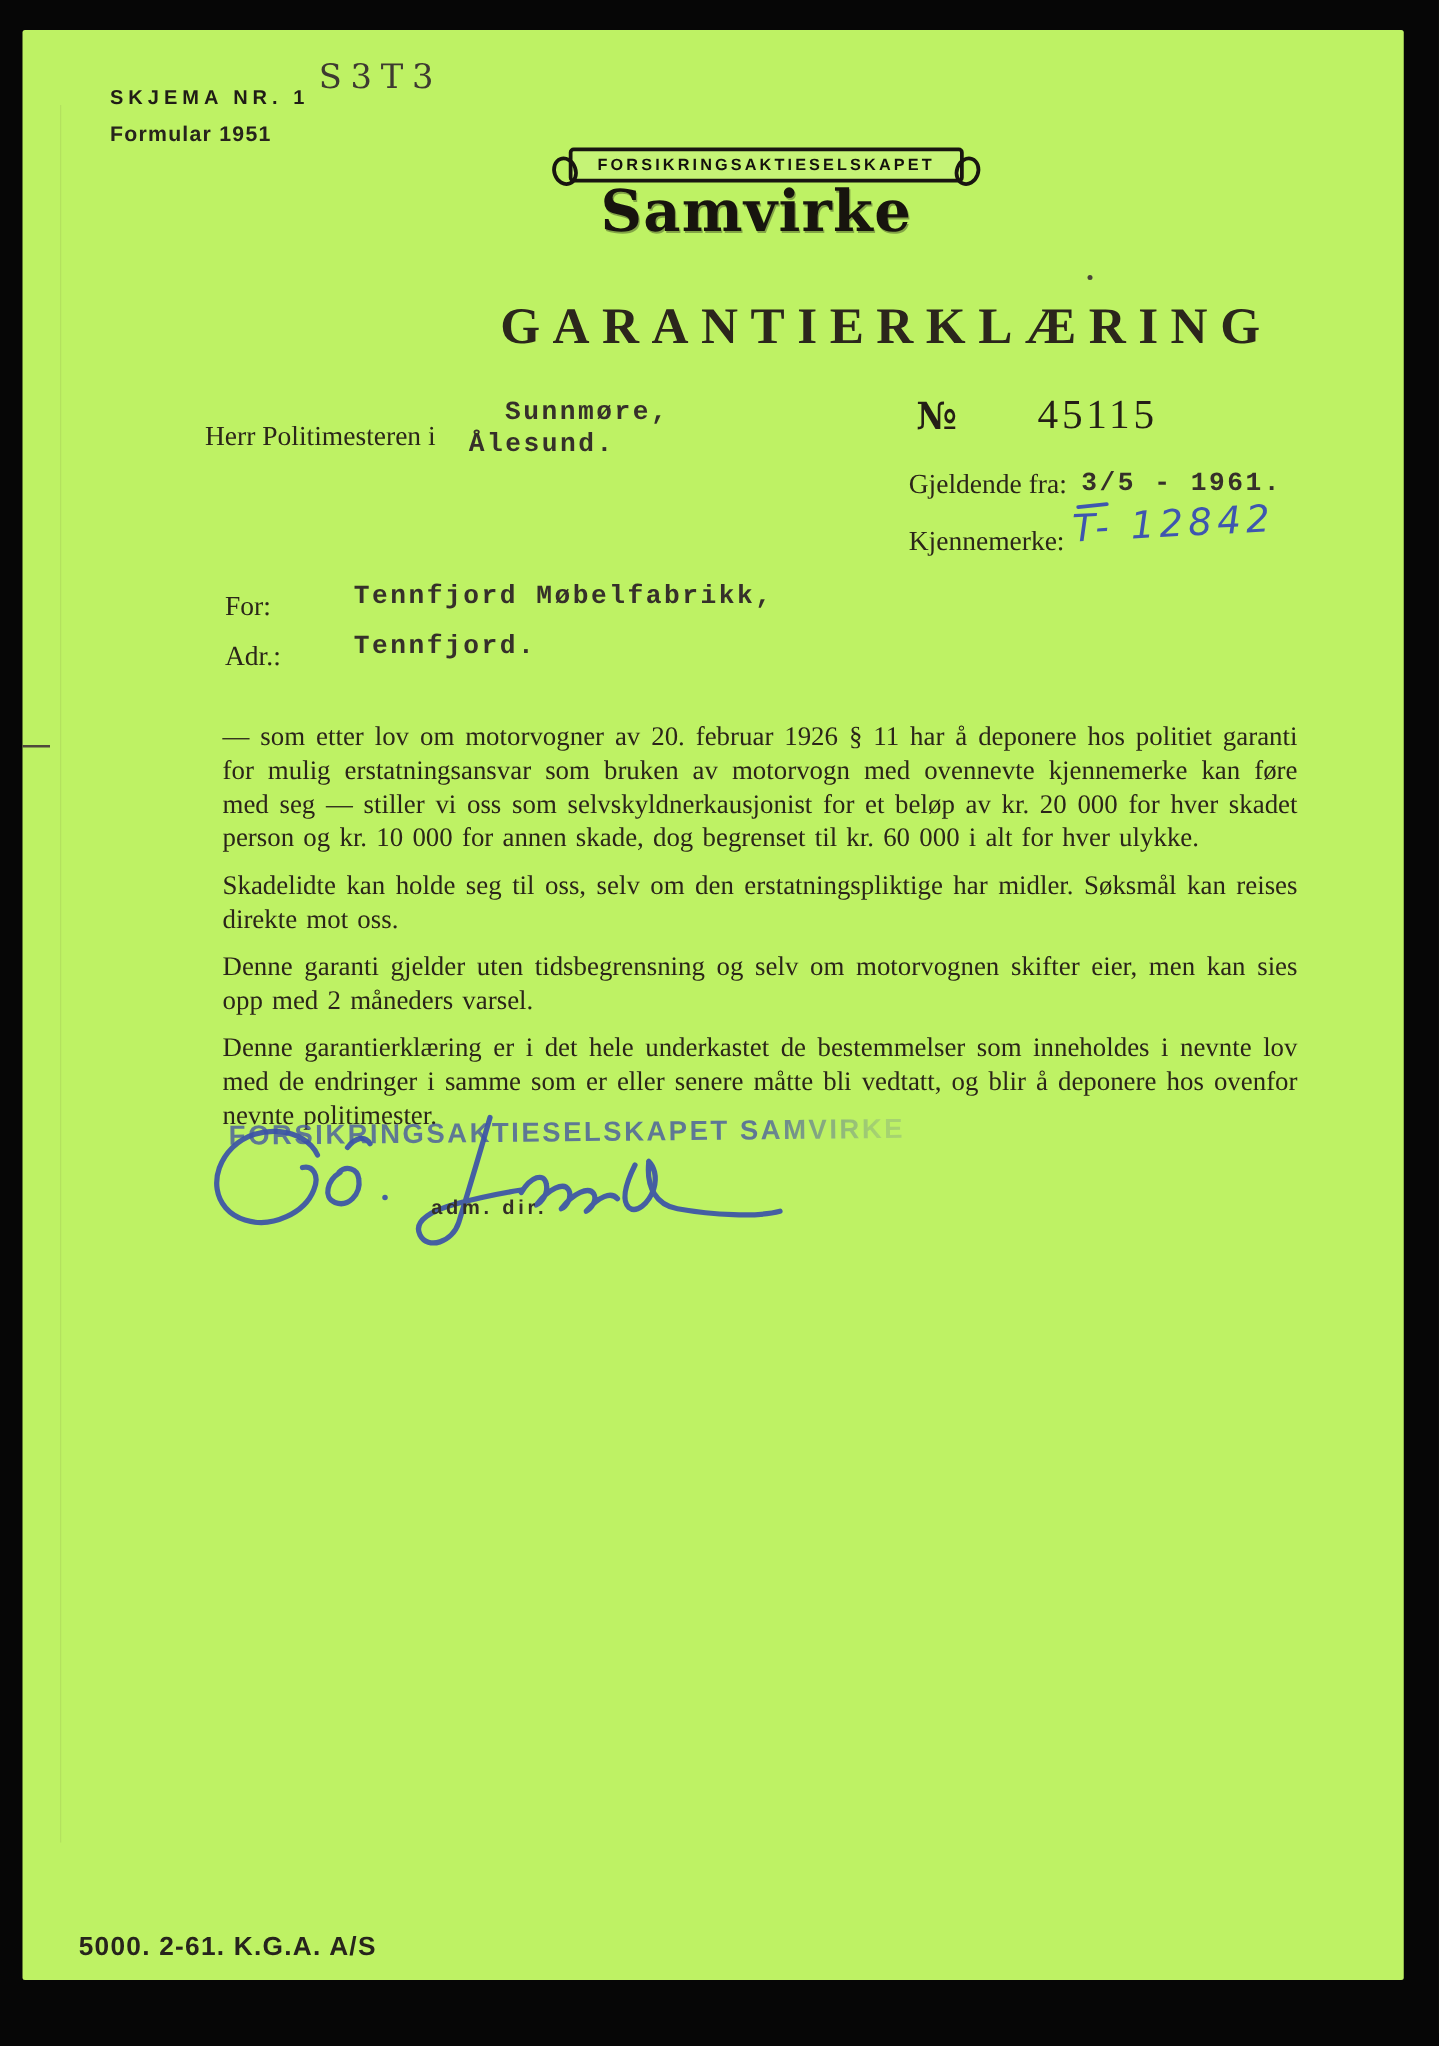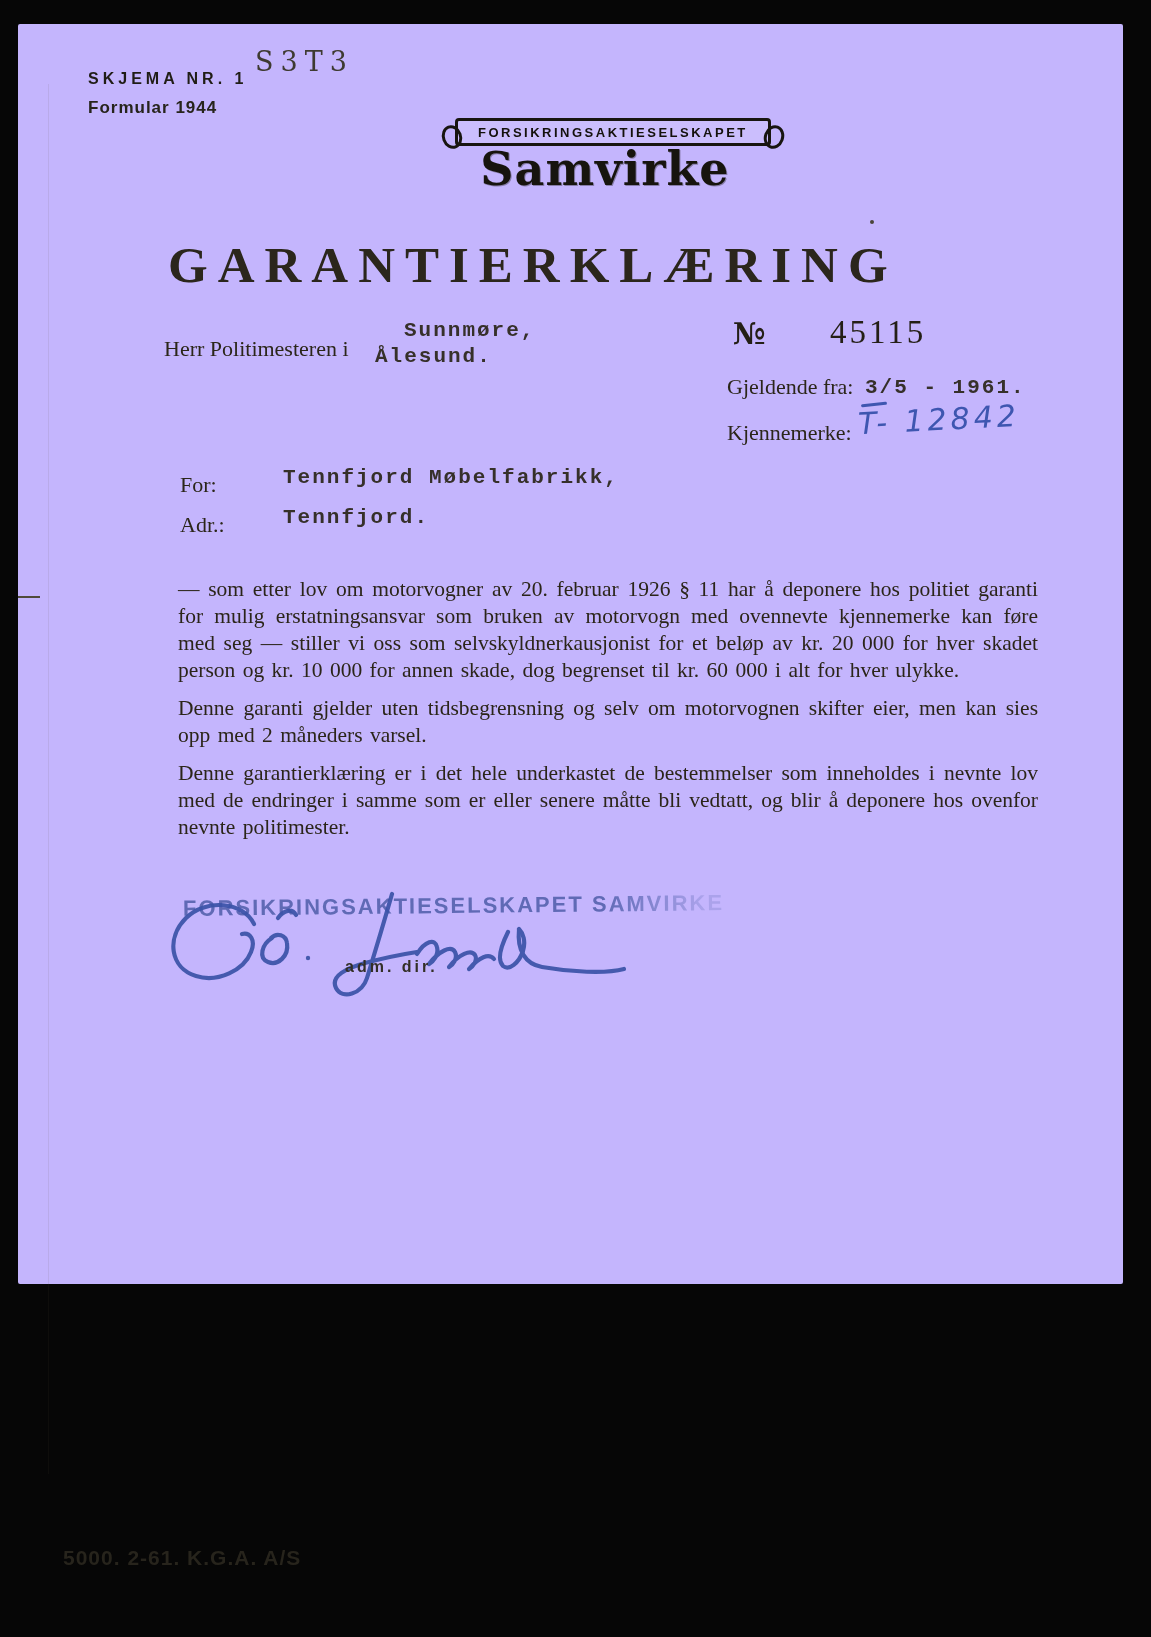--- a/index.html
+++ b/index.html
@@ -1,24 +1,24 @@
 <!DOCTYPE html>
 <html><head>
 <meta charset="utf-8">
 <style>
   html,body{margin:0;padding:0;background:#060606;}
   .scan{position:relative;width:1151px;height:1637px;background:#060606;overflow:hidden;
         font-family:"Liberation Serif", serif;}
-  .paper{position:absolute;left:18px;top:24px;width:1105px;height:1260px;
+  .paper{position:absolute;left:18px;top:24px;width:1105px;height:1560px;
          background:
            radial-gradient(ellipse 700px 450px at 18% 8%, rgba(255,255,255,0.28), transparent 60%),
            radial-gradient(ellipse 900px 700px at 85% 92%, rgba(203,192,160,0.22), transparent 65%),
            radial-gradient(ellipse 500px 300px at 60% 40%, rgba(255,255,255,0.10), transparent 70%),
            linear-gradient(175deg,#edead e0 0%, #ece8da 0%, #eae5d5 100%);
-         background-color:#c4b5fd;
+         background-color:#bef264;
          border-radius:2px;}
   .abs{position:absolute;}
   .crease{position:absolute;left:30px;top:60px;width:1px;height:1390px;
           background:rgba(90,80,60,0.10);}
   .tick{position:absolute;left:0px;top:572px;width:22px;height:2px;background:#4f4a3b;}
 
   .scan-code{left:237px;top:22px;font-family:"DejaVu Serif",serif;font-size:27px;
              letter-spacing:7px;color:#3e3a31;}
   .form-no{left:70px;top:46px;font-family:"Liberation Sans",sans-serif;font-weight:bold;
            font-size:16px;letter-spacing:4px;color:#201d16;}
@@ -31,22 +31,22 @@
   .banner:before,.banner:after{content:"";position:absolute;top:4px;width:14px;height:18px;
           border:3px solid #181510;border-radius:50% 50% 50% 50%;background:transparent;}
   .banner:before{left:-16px;transform:rotate(-20deg);}
   .banner:after{right:-16px;transform:rotate(20deg);}
   .banner-text{font-family:"Liberation Sans",sans-serif;font-weight:bold;font-size:13px;
           letter-spacing:2.5px;color:#14110c;}
   .logo-name{margin-top:-4px;font-family:"DejaVu Serif",serif;font-weight:bold;
           font-size:46px;letter-spacing:1px;color:#17140e;
           text-shadow:1px 1px 0 rgba(23,20,14,0.35);}
 
-  .doc-title{left:150px;top:212px;width:850px;text-align:left;
-          font-family:"Liberation Serif",serif;font-weight:600;font-size:51px;
+  .doc-title{left:150px;top:212px;width:850px;text-align:right;
+          font-family:"Liberation Serif",serif;font-weight:600;font-size:41px;
           letter-spacing:10px;color:#2b261c;}
   .title-dot{left:852px;top:196px;width:4px;height:4px;border-radius:50%;background:#4a453a;}
 
   .serif-label{font-family:"Liberation Serif",serif;font-size:22px;color:#2b2619;}
   .typed{font-family:"Liberation Mono","DejaVu Sans Mono",monospace;font-weight:bold;
          font-size:21px;letter-spacing:2px;color:#36302a;}
 
   .addr-label{left:146px;top:312px;}
   .addr-district{left:357px;top:295px;margin-left:29px;}
   .addr-city{left:357px;top:321px;text-align:right;}
@@ -89,21 +89,21 @@
 <body>
 
 <div class="scan">
   <div class="paper">
 
     <div class="crease"></div>
     <div class="tick"></div>
 
     <div class="abs scan-code">S3T3</div>
     <div class="abs form-no">SKJEMA NR. 1</div>
-    <div class="abs form-yr">Formular 1944</div>
+    <div class="abs form-yr">Formular 1951</div>
 
     <div class="abs logo">
       <div class="banner">
         <span class="banner-text">FORSIKRINGSAKTIESELSKAPET</span>
       </div>
       <div class="logo-name">Samvirke</div>
     </div>
 
     <div class="abs doc-title">GARANTIERKLÆRING</div>
     <div class="abs title-dot"></div>
@@ -120,20 +120,21 @@
     <div class="abs km-value">T- 12842</div>
     <div class="abs pen-overbar"></div>
 
     <div class="abs serif-label for-label">For:</div>
     <div class="abs typed for-value">Tennfjord Møbelfabrikk,</div>
     <div class="abs serif-label adr-label">Adr.:</div>
     <div class="abs typed adr-value">Tennfjord.</div>
 
     <div class="abs body-text">
       <p>— som etter lov om motorvogner av 20. februar 1926 § 11 har å deponere hos politiet garanti for mulig erstatningsansvar som bruken av motorvogn med ovennevte kjennemerke kan føre med seg — stiller vi oss som selvskyldnerkausjonist for et beløp av kr. 20 000 for hver skadet person og kr. 10 000 for annen skade, dog begrenset til kr. 60 000 i alt for hver ulykke.</p>
+      <p>Skadelidte kan holde seg til oss, selv om den erstatningspliktige har midler. Søksmål kan reises direkte mot oss.</p>
       <p>Denne garanti gjelder uten tidsbegrensning og selv om motorvognen skifter eier, men kan sies opp med 2 måneders varsel.</p>
       <p>Denne garantierklæring er i det hele underkastet de bestemmelser som inneholdes i nevnte lov med de endringer i samme som er eller senere måtte bli vedtatt, og blir å deponere hos ovenfor nevnte politimester.</p>
     </div>
 
     <div class="abs stamp">FORSIKRINGSAKTIESELSKAPET SAMVIRKE</div>
 
     <svg class="abs sig" viewBox="0 0 480 125" fill="none" stroke="#3b53a8" stroke-width="4.2" stroke-linecap="round" stroke-linejoin="round" opacity="0.92">
       <path d="M96,38 C86,16 48,12 28,32 C8,52 12,82 38,90 C60,97 86,84 93,66 C98,54 92,46 84,48"></path>
       <path d="M114,52 C104,58 100,72 110,76 C120,80 131,70 129,57 C128,49 119,46 113,52"></path>
       <path d="M120,32 C126,24 134,22 138,29"></path>

